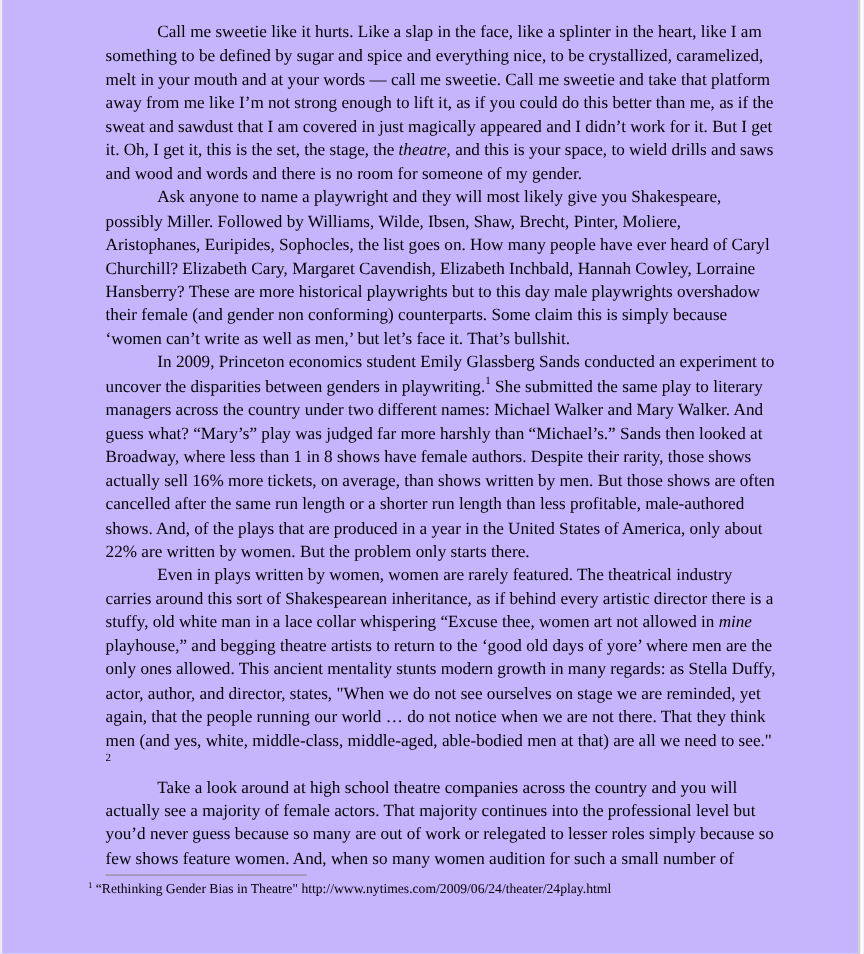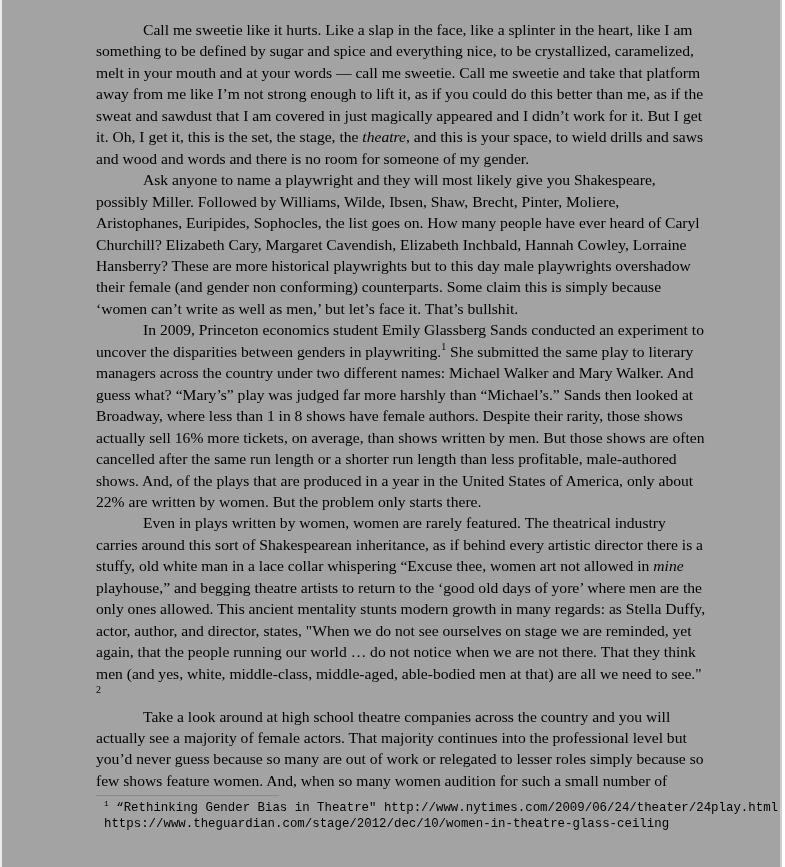--- a/index.html
+++ b/index.html
@@ -12,21 +12,21 @@
       height: 867px;
       overflow: hidden;
       position: relative;
     }
     .page {
       position: absolute;
       left: 0;
       top: 0;
       width: 782px;
       height: 867px;
-      background: #a3a3a3;
+      background: #c4b5fd;
       border-left: 2px solid #ececec;
       border-right: 2px solid #cfcfcf;
       box-sizing: border-box;
     }
     .body-text {
       position: absolute;
       left: 94px;
       top: 19px;
       width: 610px;
       font-family: "Liberation Serif", "DejaVu Serif", serif;
@@ -52,24 +52,24 @@
     .footnote-sep {
       position: absolute;
       left: 94px;
       top: 795px;
       width: 183px;
       height: 0;
       border-top: 1px solid #8a8a8a;
     }
     .footnotes {
       position: absolute;
-      left: 102px;
+      left: 78px;
       top: 801px;
       width: 640px;
-      font-family: Liberation Mono, monospace;
+      font-family: Liberation Serif, serif;
       font-size: 12.4px;
       line-height: 15.6px;
       color: #000000;
       white-space: nowrap;
     }
     .footnotes .fn {
       margin: 0;
     }
     .footnotes sup {
       font-size: 8px;
@@ -92,16 +92,15 @@
 
     <p><span>Even in plays written by women, women are rarely featured. The theatrical industry carries around this sort of Shakespearean inheritance, as if behind every artistic director there is a stuffy, old white man in a lace collar whispering “Excuse thee, women art not allowed in </span><em>mine</em><span> playhouse,” and begging theatre artists to return to the ‘good old days of yore’ where men are the only ones allowed. This ancient mentality stunts modern growth in many regards: as Stella Duffy, actor, author, and director, states, "When we do not see ourselves on stage we are reminded, yet again, that the people running our world … do not notice when we are not there. That they think men (and yes, white, middle-class, middle-aged, able-bodied men at that) are all we need to see." </span><sup class="fnref">2</sup></p>
 
     <p><span>Take a look around at high school theatre companies across the country and you will actually see a majority of female actors. That majority continues into the professional level but you’d never guess because so many are out of work or relegated to lesser roles simply because so few shows feature women. And, when so many women audition for such a small number of</span></p>
   </div>
 
   <div class="footnote-sep"></div>
 
   <div class="footnotes">
     <div class="fn"><sup>1</sup> <span>“Rethinking Gender Bias in Theatre"</span> <span>http://www.nytimes.com/2009/06/24/theater/24play.html</span></div>
-    <div class="fn"><span>https://www.theguardian.com/stage/2012/dec/10/women-in-theatre-glass-ceiling</span></div>
   </div>
 
 </div>
 
 </body></html>

